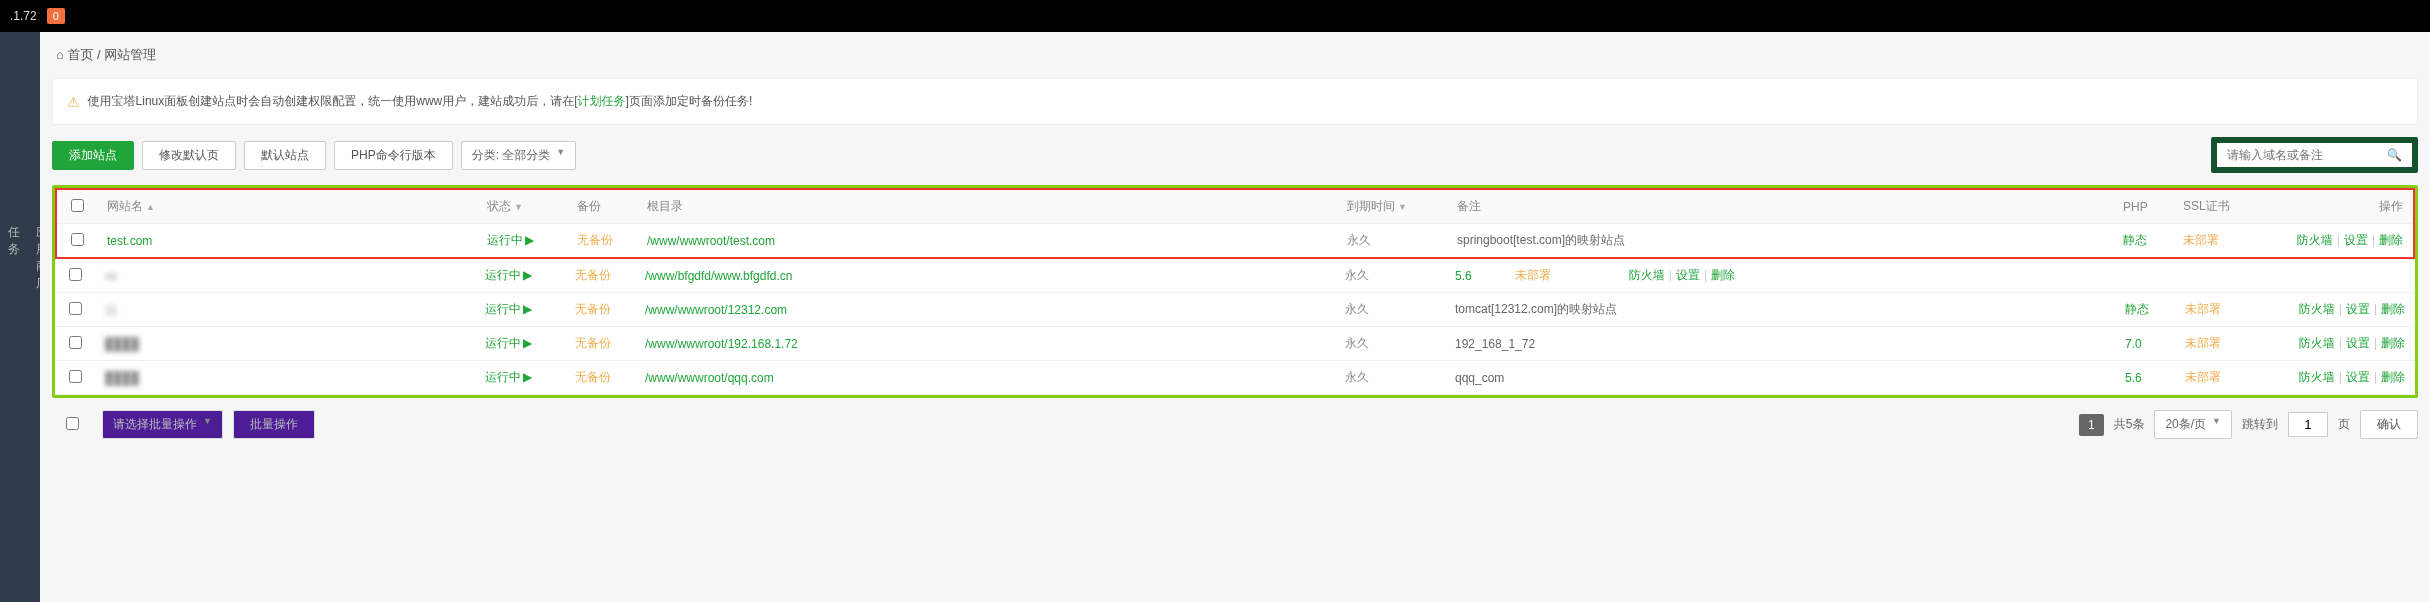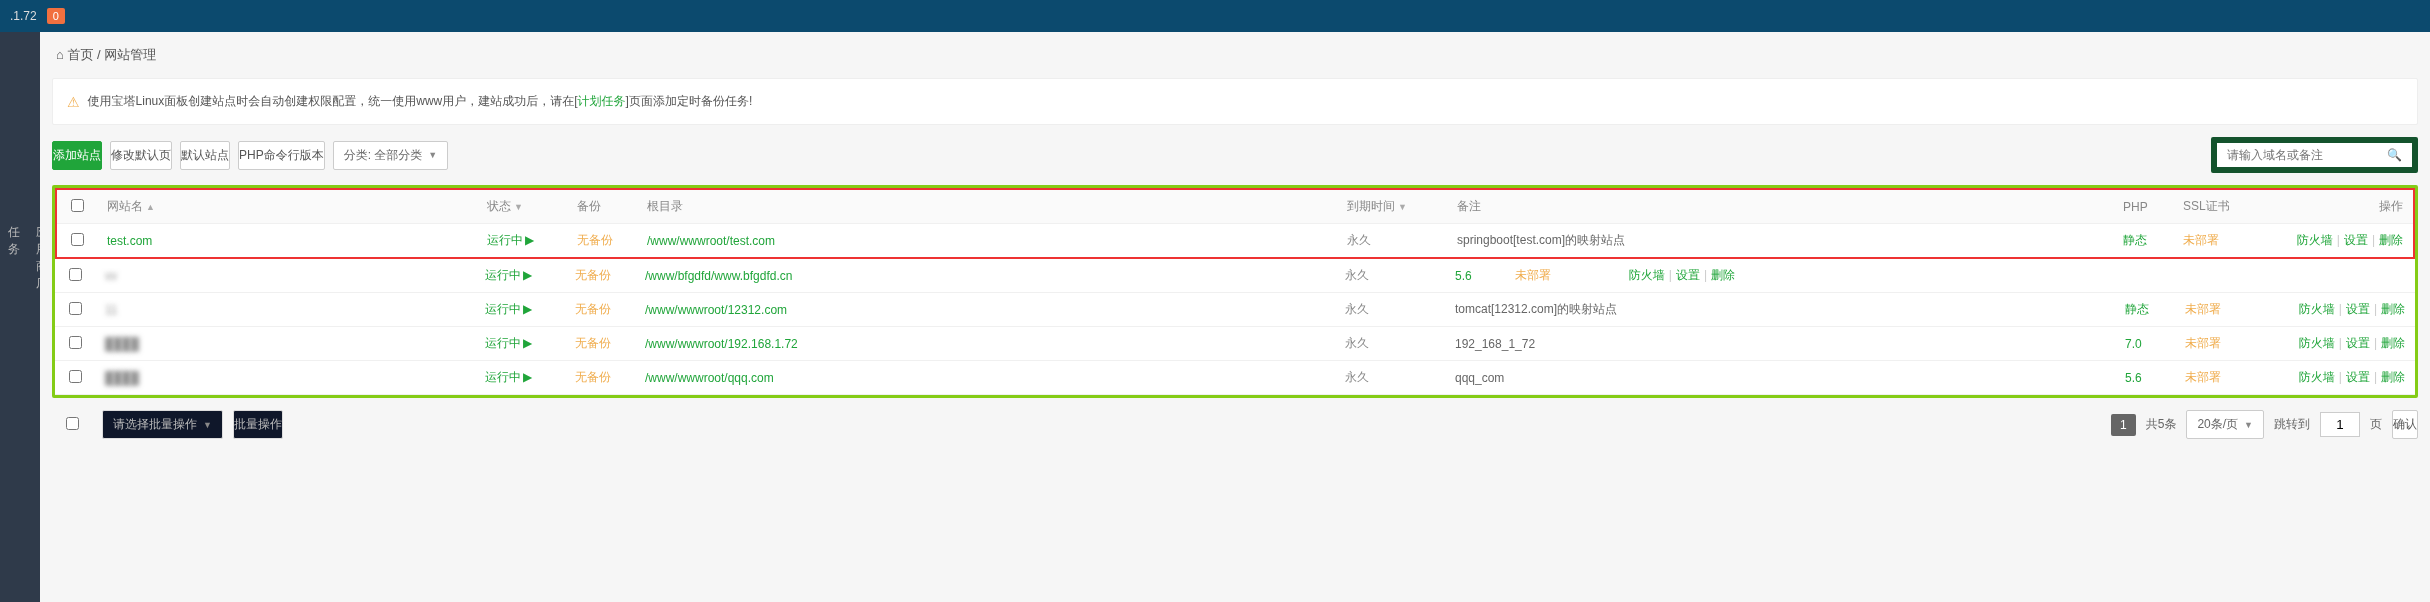--- a/index.html
+++ b/index.html
@@ -1,34 +1,34 @@
 <!DOCTYPE html>
 <html><head>
 <meta charset="utf-8">
 <style>
 *{box-sizing:border-box;margin:0;padding:0}
 body{font-family:-apple-system,"Microsoft YaHei",Arial,sans-serif;font-size:12px;color:#666;background:#f0f0f0;width:2430px}
-.topbar{background:#0c4a6e;height:32px;color:#ddd;display:flex;align-items:center}
+.topbar{background:#000000;height:32px;color:#ddd;display:flex;align-items:center}
 .topbar-ip{padding:0 10px}
 .topbar-badge{background:#f1703f;color:#fff;padding:2px 6px;border-radius:2px;font-size:11px}
 .layout{display:flex;min-height:570px}
 .sidebar{width:40px;background:#2f3a4a;color:#bbb;display:flex;flex-direction:row;padding-top:180px}
 .sidebar .pad{flex:1}
 .side-item{padding:12px 8px;text-align:right;font-size:12px;cursor:pointer}
 .main{flex:1;background:#f6f6f6;padding:0 12px 20px 12px}
 .breadcrumb{padding:14px 4px;color:#555;font-size:13px}
 .breadcrumb a{color:#555;text-decoration:none;cursor:pointer}
 .panel{background:#fff;border:1px solid #eee;border-radius:2px;padding:14px;margin-bottom:12px}
 .alert{display:flex;align-items:center;gap:8px;color:#555}
 .alert-icon{color:#f0ad4e;font-size:14px}
 .alert a{color:#20a53a;text-decoration:none;cursor:pointer}
 .toolbar{display:flex;align-items:center;gap:8px;margin-bottom:12px}
-.btn{border:1px solid #ccc;background:#fff;color:#555;padding:5px 0;border-radius:2px;font-size:12px;cursor:pointer}
+.btn{border:1px solid #ccc;background:#fff;color:#555;padding:5px 16px;border-radius:2px;font-size:12px;cursor:pointer}
 .btn-green{background:#20a53a;border-color:#20a53a;color:#fff}
-.dropdown{border:1px solid #ccc;background:#fff;padding:5px 10px;border-radius:2px;display:inline-flex;align-items:center;gap:6px;cursor:pointer}
+.dropdown{border:1px solid #ccc;background:#fff;padding:5px 10px;border-radius:2px;display:inline-flex;align-items:flex-start;gap:6px;cursor:pointer}
 .caret{font-size:9px;color:#888}
 .spacer{flex:1}
 .search{border:6px solid #14532d;background:#fff;display:flex;align-items:flex-end;border-radius:2px}
 .search input{border:none;padding:5px 10px;width:160px;font-size:12px;outline:none;color:#555}
 .search-btn{padding:5px 10px;color:#888;cursor:pointer}
 .table{background:#fff;border:3px solid #84cc16;border-radius:2px}
 .thead,.trow{display:flex;align-items:center;border-bottom:1px solid #f0f0f0}
 .thead{background:#fafafa;color:#888;font-size:12px}
 .cell{padding:8px 10px;overflow:hidden;white-space:nowrap;text-overflow:ellipsis}
 .c-chk{width:40px;flex:none;text-align:center}
@@ -45,21 +45,21 @@
 .lnk-orange{color:#f0ad4e;text-decoration:none;cursor:pointer}
 .txt-gray{color:#888}
 .sort-arrow{font-size:9px;color:#aaa;margin-left:3px}
 .play{color:#20a53a;margin-left:2px}
 .ops-sep{color:#ccc;padding:0 4px}
 .hlrow{border:2px solid #e33}
 .hlrow-top{border-bottom:none}
 .hlrow-bot{border-top:none}
 .below{display:flex;align-items:center;gap:10px;margin-top:12px}
 .chkwrap{width:40px;text-align:center}
-.disabled{color:#bbb;border-color:#ddd;background:#0f172a}
+.disabled{color:#bbb;border-color:#ddd;background:#4c1d95}
 .pager{margin-left:auto;display:flex;align-items:center;gap:10px;color:#666}
 .pg-cur{background:#666;color:#fff;padding:4px 9px;border-radius:2px}
 .pg-inp{width:40px;padding:4px;border:1px solid #ccc;text-align:center}
 .blur{color:transparent;text-shadow:0 0 5px rgba(120,120,120,.8);user-select:none}
 input[type=checkbox]{cursor:pointer}
 </style>
 </head>
 <body>
 
 <div class="topbar">

